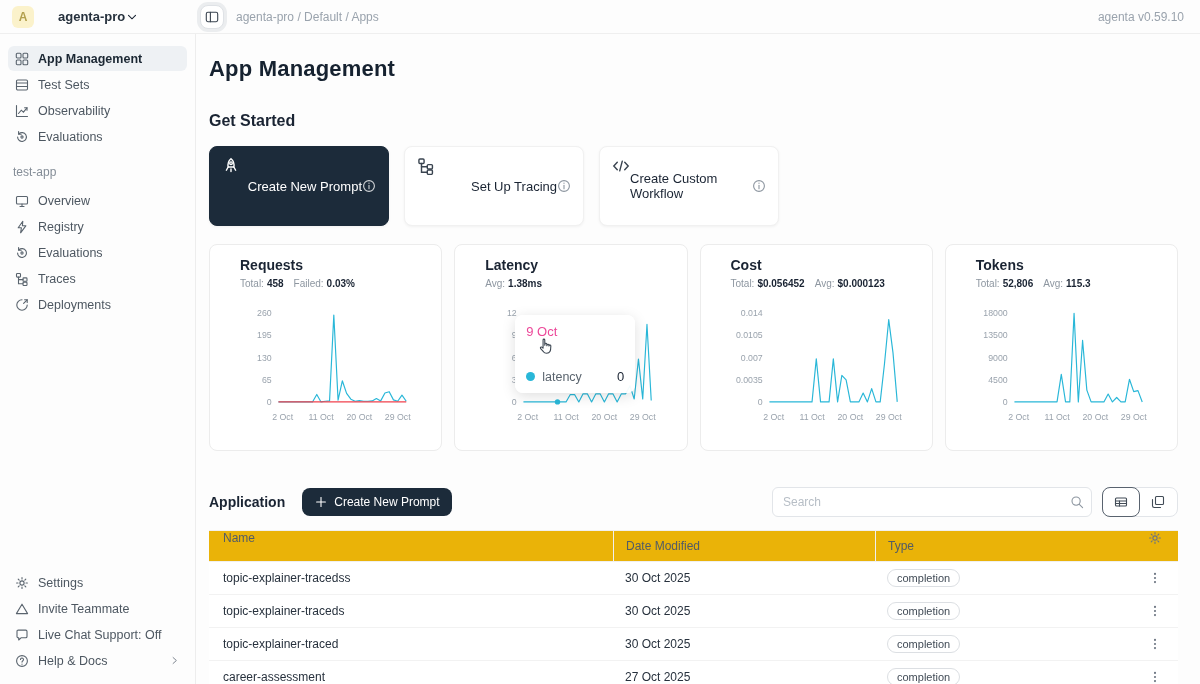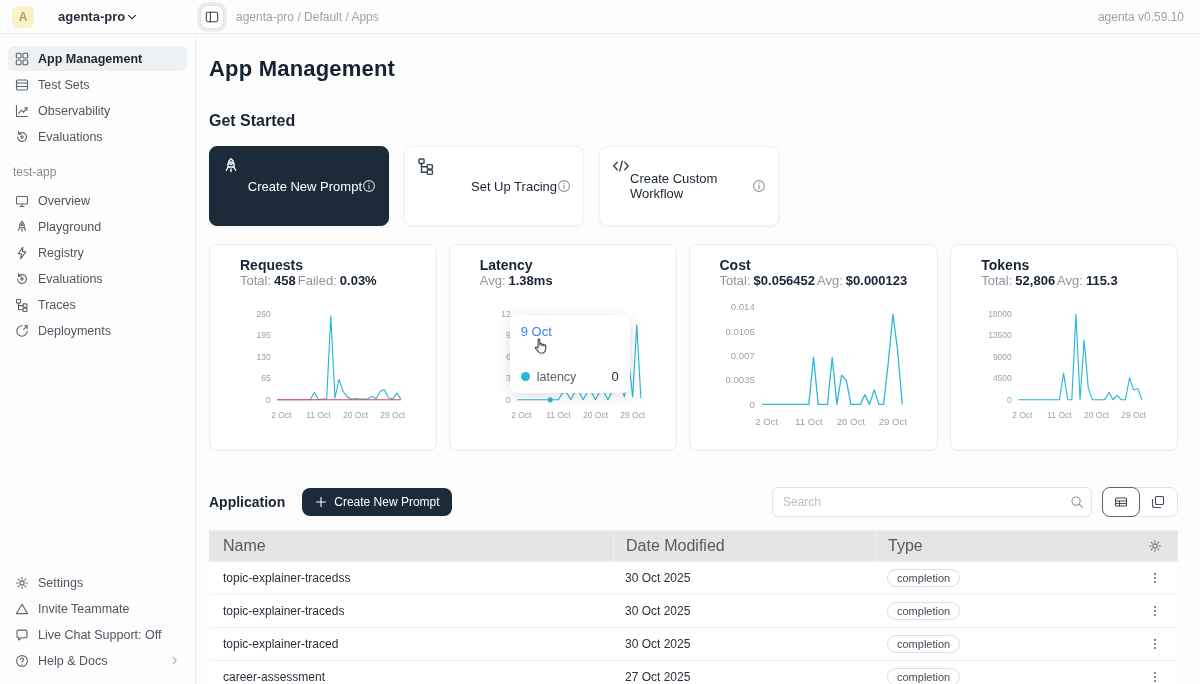--- a/index.html
+++ b/index.html
@@ -38,26 +38,26 @@
   .gs-card.dark{background:#1c2b3a;border-color:#1c2b3a;color:#fff}
   .gs-card .big{color:#3a4450}
   .gs-card.dark .big{color:#fff}
   .gs-foot{display:flex;justify-content:space-between;align-items:center;font-size:13px;font-weight:500}
   .gs-foot .icn{color:#8d96a0}
   .gs-card.dark .gs-foot .icn{color:rgba(255,255,255,.8)}
   
   .charts-row{display:flex;gap:12px;margin-top:18px}
   .chart-card{flex:1;height:207px;background:#fff;border:1px solid #ececec;border-radius:8px;padding:12px 30px;position:relative}
   .chart-title{font-size:14px;font-weight:600;color:#1a2433}
-  .chart-stats{display:flex;gap:2px;font-size:13px;color:#8d96a0;}
+  .chart-stats{display:flex;gap:10px;font-size:10px;color:#8d96a0;margin-top:5px}
   .chart-stats b{color:#1a2433;font-weight:600;margin-left:3px}
   svg.plot{width:100%;height:150px;margin-top:2px}
   .tooltip{position:absolute;left:60px;top:70px;width:120px;background:rgba(255,255,255,.95);border-radius:8px;
            box-shadow:0 3px 14px rgba(0,0,0,.13);padding:9px 11px;z-index:3}
-  .tt-date{font-size:13px;color:#3b82f6}
+  .tt-date{font-size:13px;color:#ec4899}
   .tt-row{display:flex;align-items:center;gap:7px;margin-top:30px;font-size:12.5px;color:#5a646e}
   .tt-dot{width:9px;height:9px;border-radius:50%}
   .tt-val{margin-left:auto;color:#1a2433;font-size:13px}
   .cursor{position:absolute;left:82px;top:93px;z-index:4}
   
   .app-row{display:flex;align-items:center;margin-top:36px}
   .app-title{font-size:14px;font-weight:700;margin-right:17px}
   .btn-dark{display:inline-flex;align-items:center;gap:6px;background:#1c2b3a;color:#fff;border:none;border-radius:8px;
             height:28px;padding:0 12px;font-size:12px;font-family:inherit;cursor:pointer}
   .btn-dark .icn{color:#fff}
@@ -66,22 +66,22 @@
   .search-box input{width:100%;height:30px;border:1px solid #e2e5e9;border-radius:6px;padding:0 30px 0 10px;
                     font-size:12px;font-family:Liberation Sans, sans-serif;color:#333;background:#fff;outline:none}
   .search-box input::placeholder{color:#b7bec6}
   .search-box .icn{position:absolute;right:8px;top:8px;color:#8d96a0}
   .seg{display:flex;border:1px solid #e2e5e9;border-radius:8px;height:30px;background:#fff}
   .seg button{width:38px;background:transparent;border:none;display:flex;align-items:center;justify-content:center;
               color:#414b56;cursor:pointer;border-radius:8px}
   .seg button.sel{border:1px solid #59636f;margin:-1px;background:#fff}
   
   .table{margin-top:13px}
-  .t-head{display:flex;height:32px;align-items:center;border-top:1px solid #f0f0f0;border-bottom:1px solid #f0f0f0;
-          font-size:16px;color:#525c66;background:#e5e5e5}
+  .t-head{display:flex;height:32px;border-top:1px solid #f0f0f0;border-bottom:1px solid #f0f0f0;
+          font-size:12px;color:#525c66;background:#eab308}
   .t-row{display:flex;height:33px;align-items:center;border-bottom:1px solid #f2f2f2;font-size:12px;color:#27313d;cursor:pointer;background:#fff}
   .c-name{width:404px;padding-left:14px}
   .c-date{width:262px;padding-left:12px}
   .c-type{flex:1;padding-left:12px}
   .c-act{width:46px;display:flex;justify-content:center;color:#6b7480}
   .t-head .c-date,.t-head .c-type{border-left:1px solid #f0f0f0;align-self:stretch;display:flex;align-items:center}
   .pill{display:inline-block;border:1px solid #dcdfe3;border-radius:10px;padding:2px 9px;font-size:11px;color:#414b56;background:#fff}
 </style>
 </head>
 <body>
@@ -144,29 +144,20 @@
       </div>
     <div class="group-label">test-app</div>
     <div id="side-project">
         <div class="side-item">
           <svg viewBox="0 0 14 14" width="14" height="14" fill="none" stroke="currentColor" stroke-width="1.1" stroke-linecap="round" class="icn">
             <rect x="1.5" y="2.5" width="11" height="7.5" rx="1"></rect>
             <line x1="5" y1="12.5" x2="9" y2="12.5"></line>
             <line x1="7" y1="10" x2="7" y2="12.5"></line>
           </svg>
           <span>Overview</span>
-        </div>
-        <div class="side-item">
-          <svg viewBox="0 0 14 14" width="14" height="14" fill="none" stroke="currentColor" stroke-width="1.1" stroke-linecap="round" class="icn">
-            <path d="M7 1.3 C8.8 2.8 9.7 5 9.2 7.8 L4.8 7.8 C4.3 5 5.2 2.8 7 1.3 Z"></path>
-            <circle cx="7" cy="4.8" r="1"></circle>
-            <path d="M4.8 7.8 L3.4 10.3 M9.2 7.8 L10.6 10.3"></path>
-            <path d="M7 9.3 V11.3"></path>
-          </svg>
-          <span>Playground</span>
         </div>
         <div class="side-item">
           <svg viewBox="0 0 14 14" width="14" height="14" fill="none" stroke="currentColor" stroke-width="1.1" stroke-linecap="round" class="icn">
             <path d="M7.8 1.2 L3.2 7.8 H6.4 L5.6 12.8 L10.8 5.8 H7.4 Z" stroke-linejoin="round"></path>
           </svg>
           <span>Registry</span>
         </div>
         <div class="side-item">
           <svg viewBox="0 0 14 14" width="14" height="14" fill="none" stroke="currentColor" stroke-width="1.1" stroke-linecap="round" class="icn">
             <path d="M2.6 7 a4.4 4.4 0 1 0 1.3-3.1"></path>

